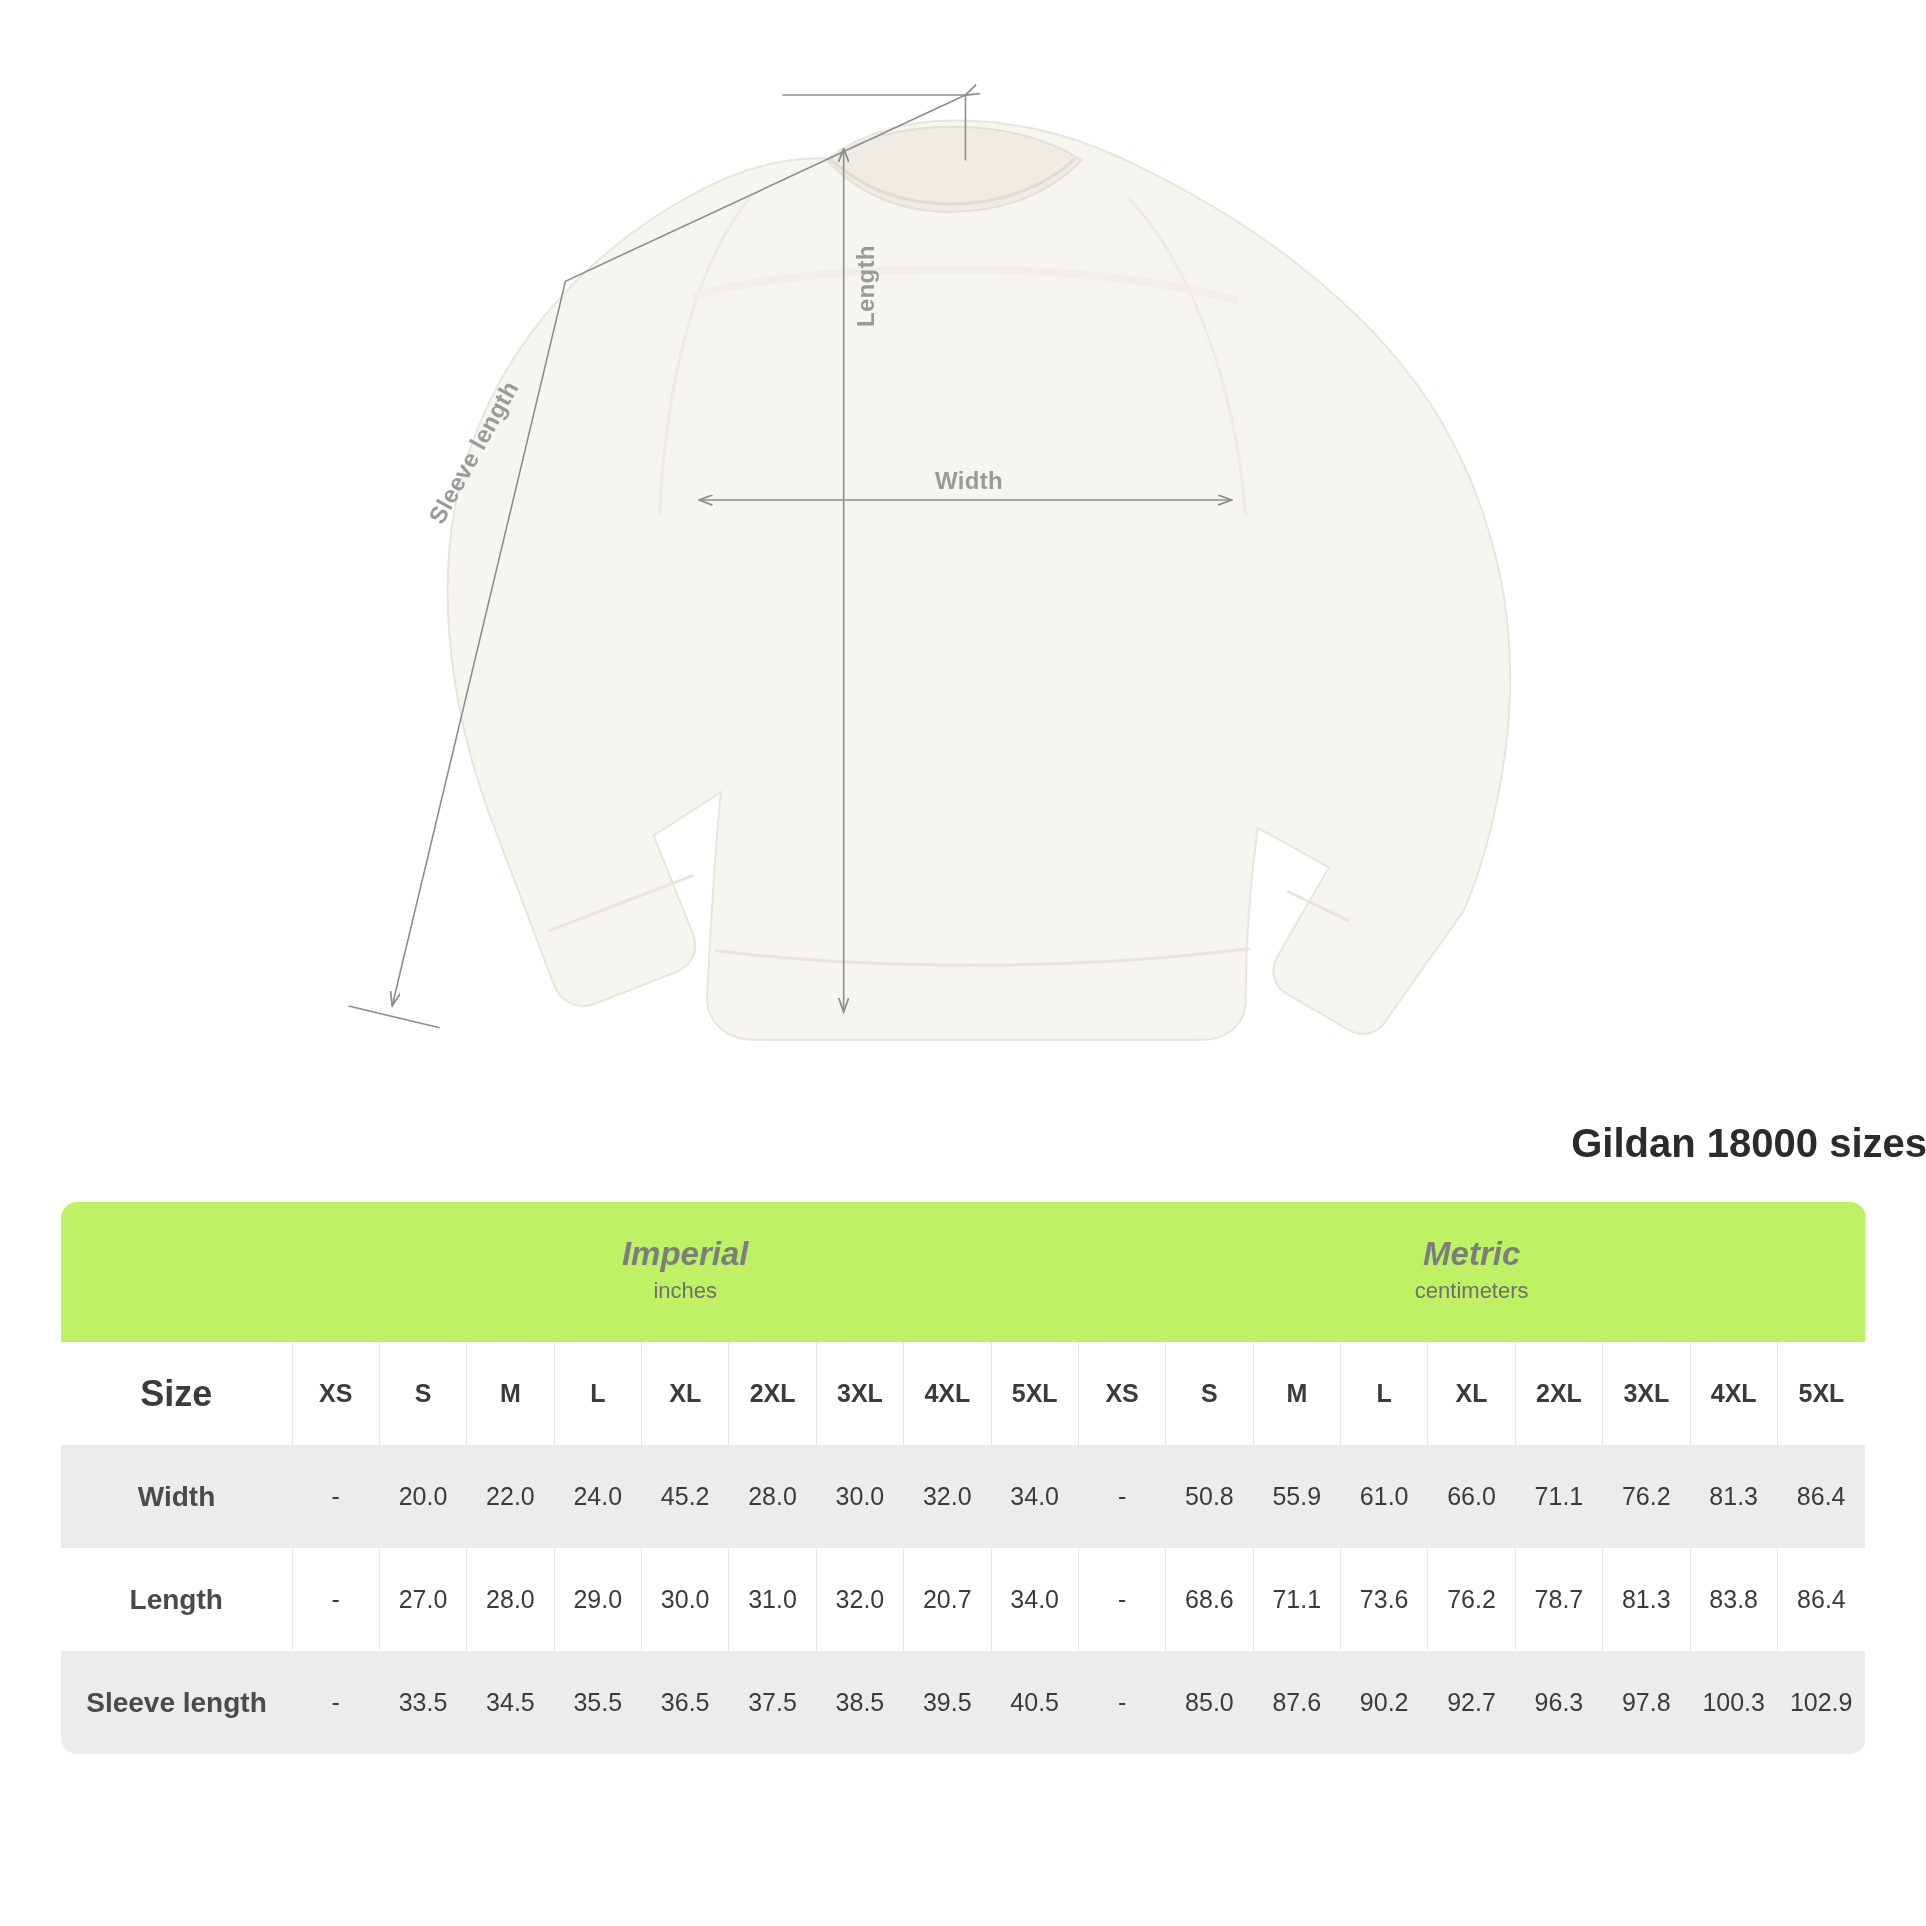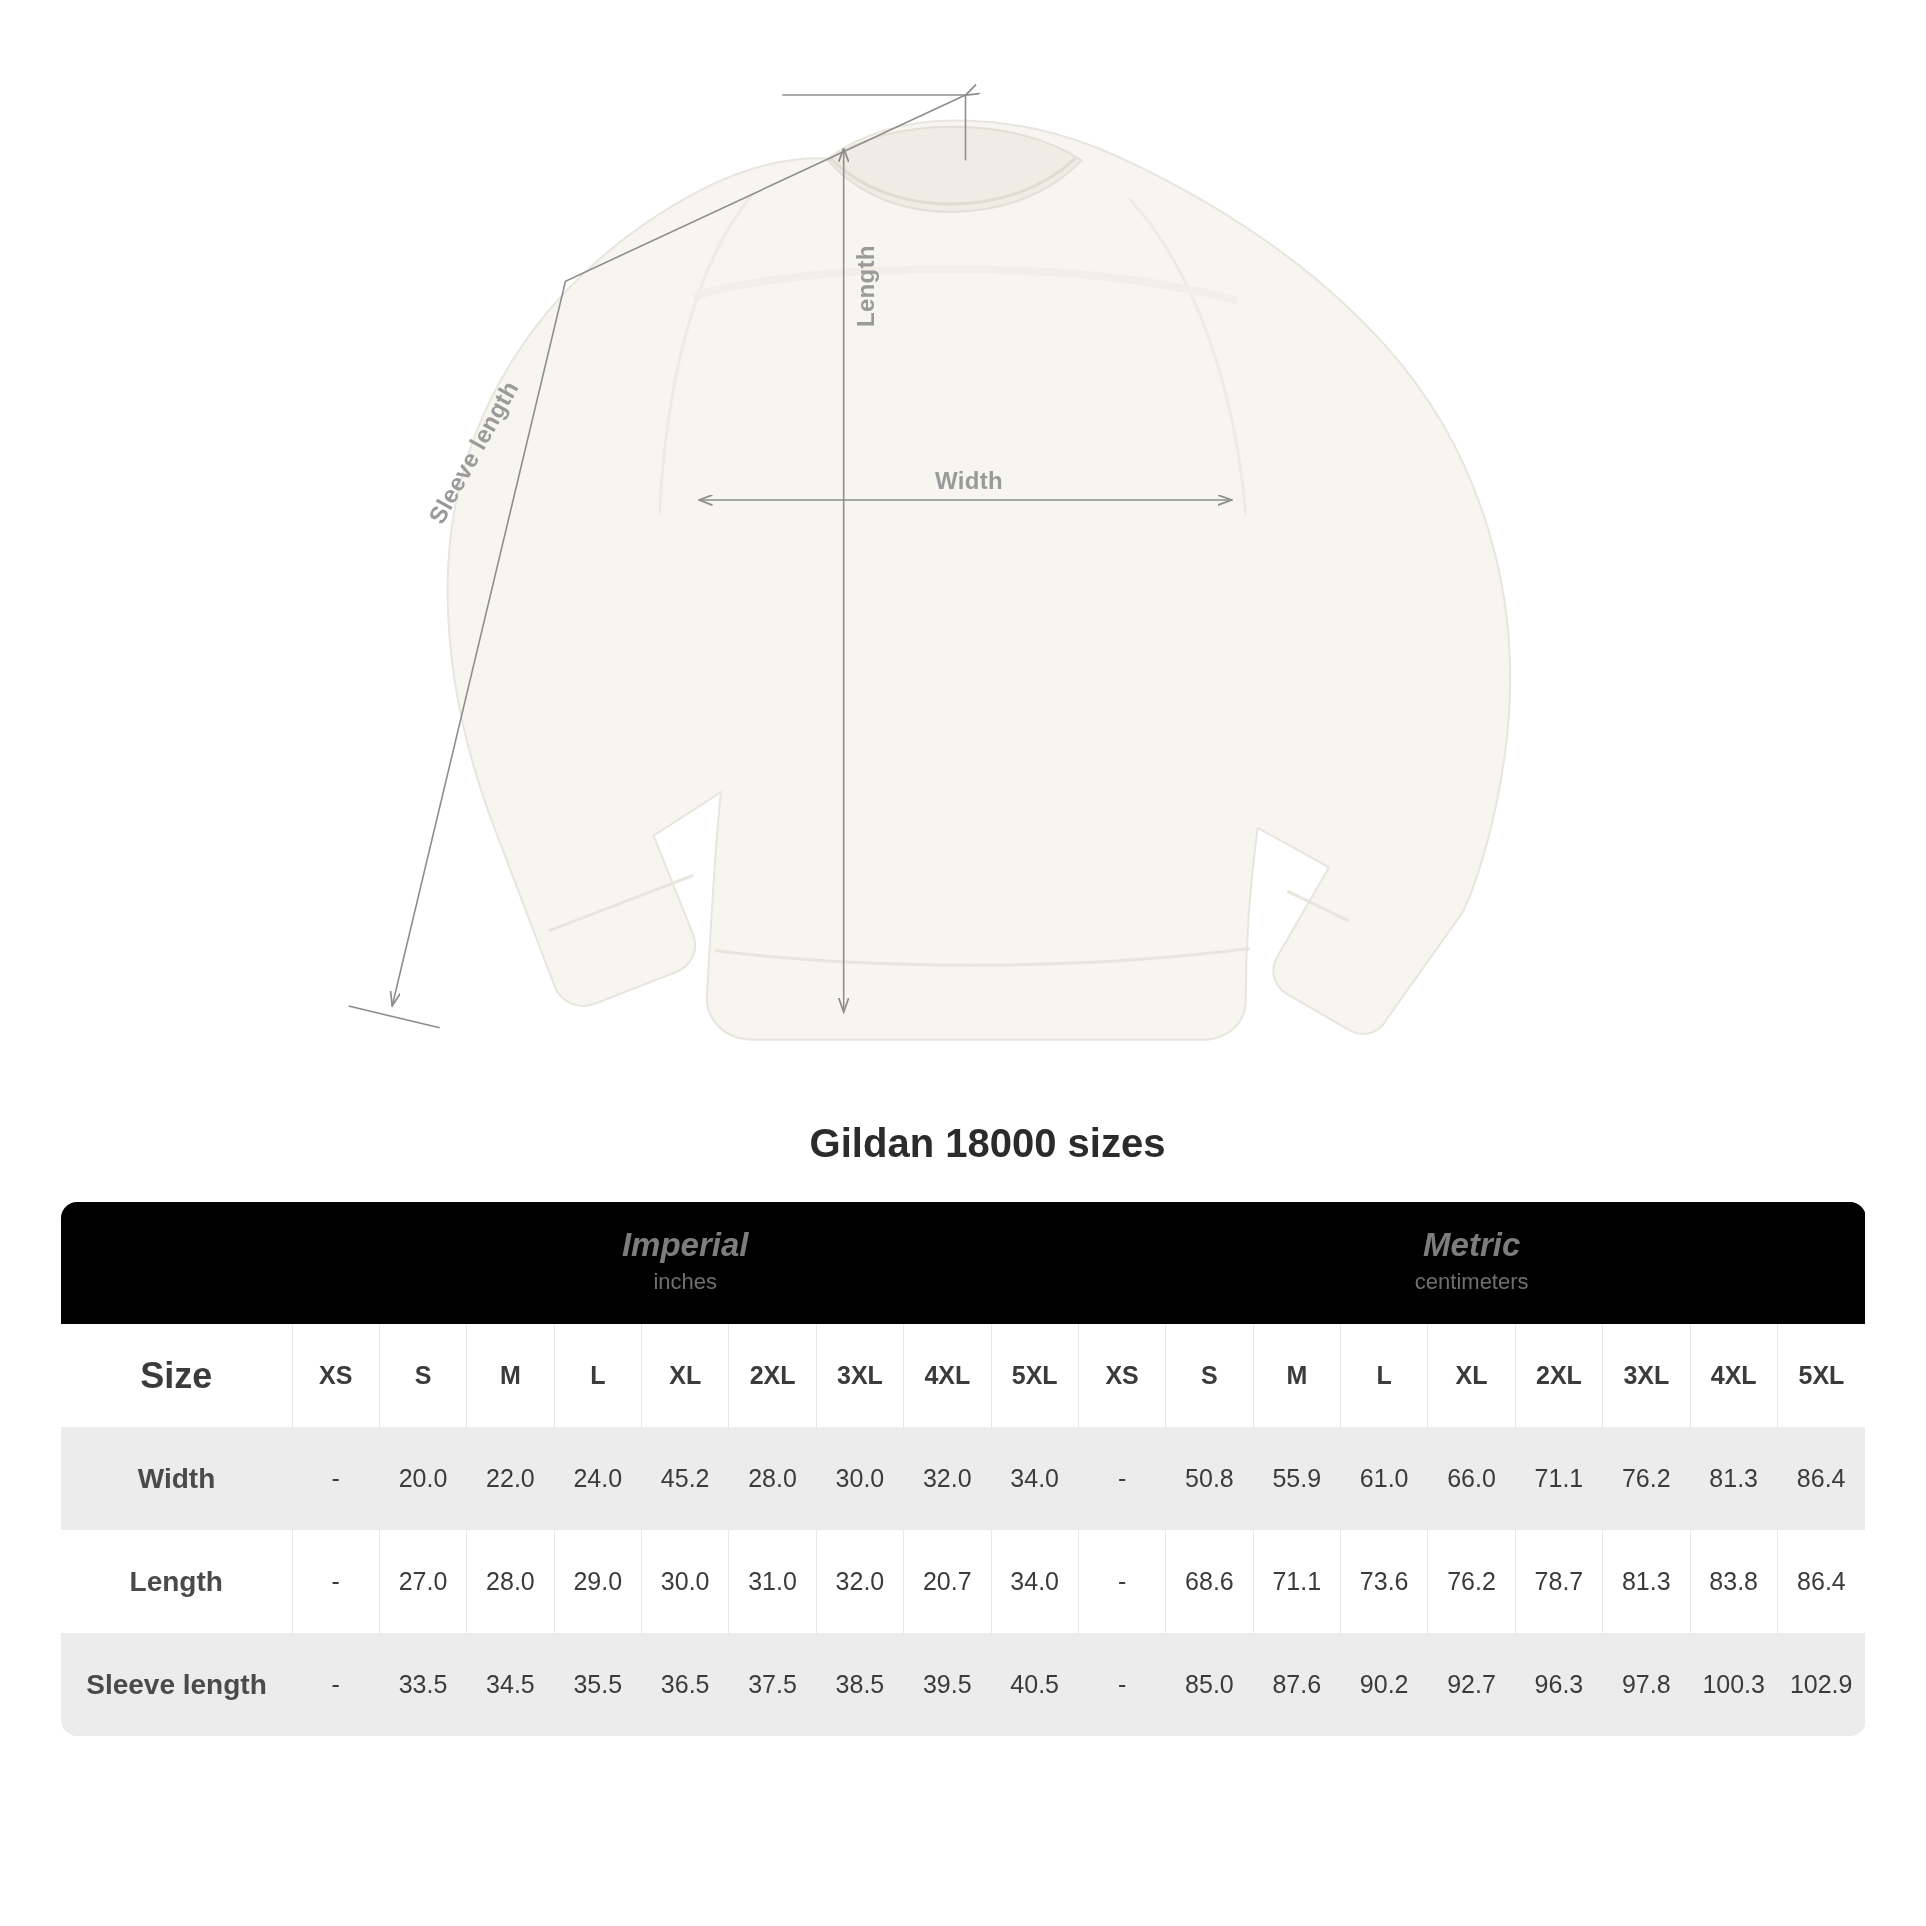--- a/index.html
+++ b/index.html
@@ -43,21 +43,21 @@
     transform-origin: left top;
   }
   .dim-label.sleeve-label {
     left: 423px; top: 515px;
     transform: rotate(-61deg);
     transform-origin: left top;
   }
 
   
   .title-block {
-    text-align: center;
+    text-align: right;
     margin-top: 12px;
     padding-left: 48px;
   }
   .chart-title {
     font-size: 40px;
     font-weight: bold;
     color: #2b2b2b;
     margin: 0 0 16px 0;
   }
   .chart-note {
@@ -80,22 +80,22 @@
   }
   table.size-table td, table.size-table th {
     text-align: center;
     vertical-align: middle;
     font-size: 25px;
     color: #3b3b3b;
     padding: 0;
     border: none;
   }
   .unit-row td {
-    background: #000000;
-    height: 122px;
+    background: #bef264;
+    height: 140px;
   }
   .unit-title {
     font-size: 33px;
     font-weight: bold;
     font-style: italic;
     color: #7d7d7d;
     line-height: 1.15;
   }
   .unit-sub {
     font-size: 22px;

